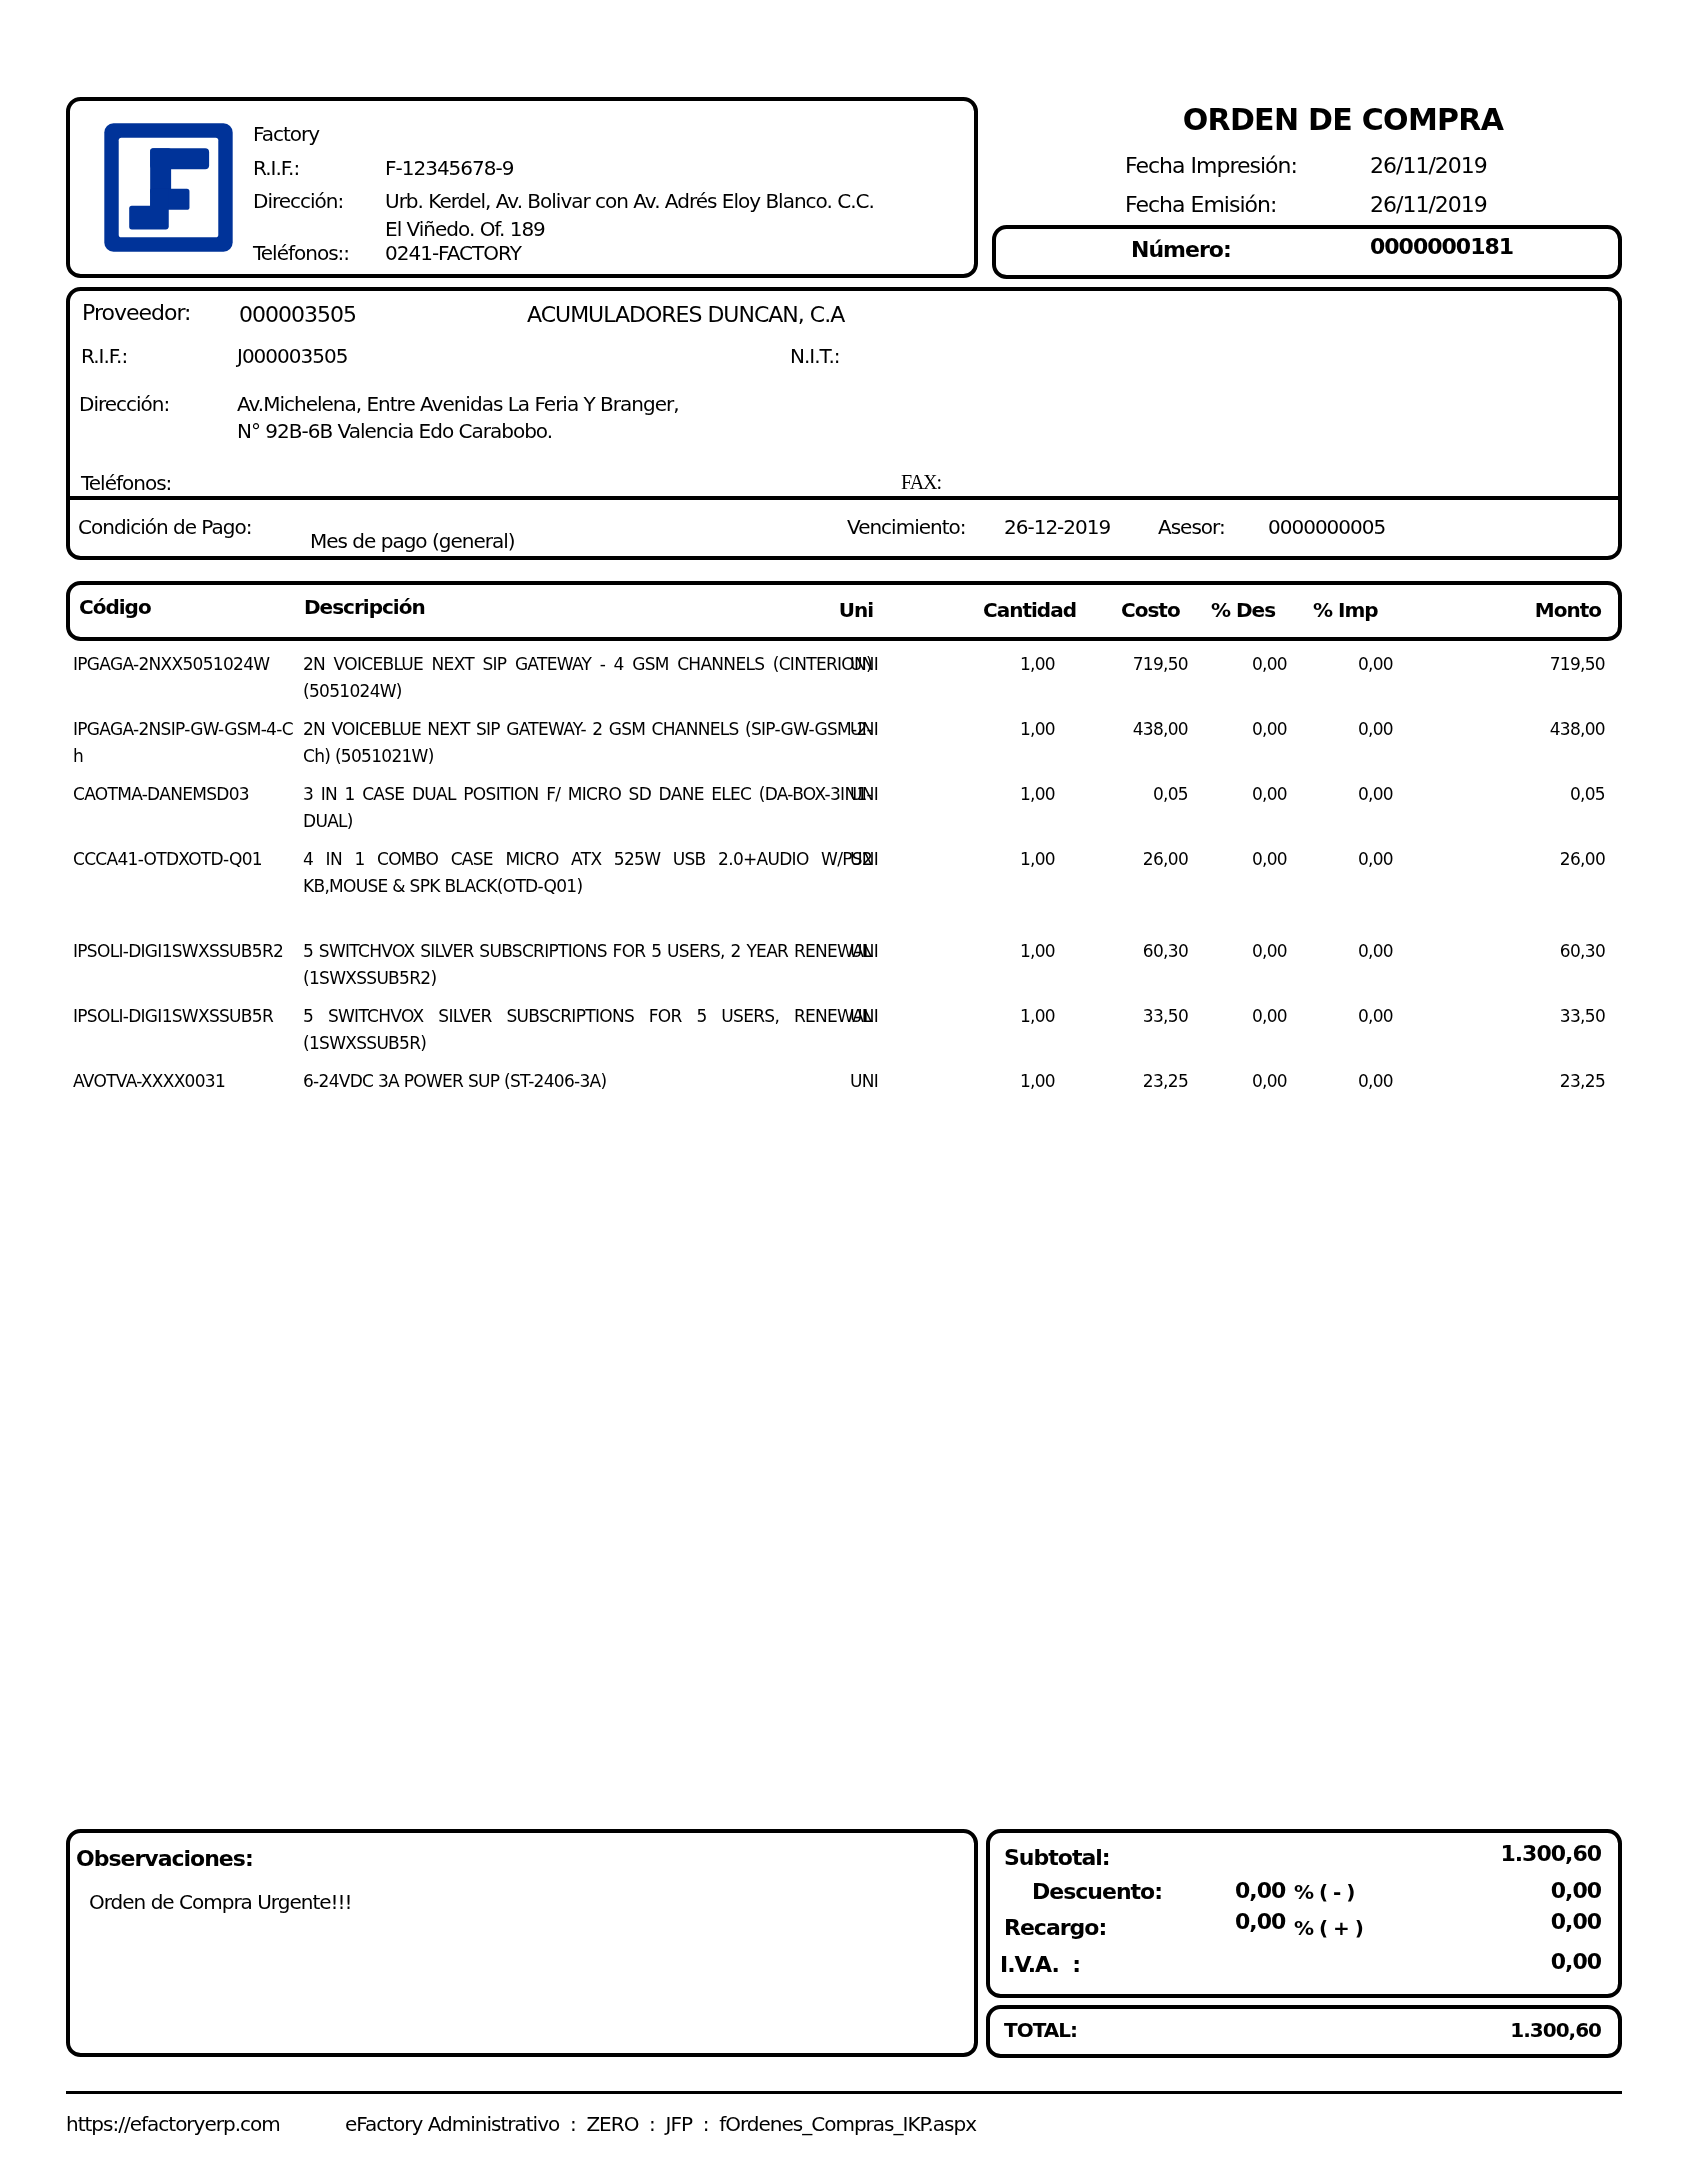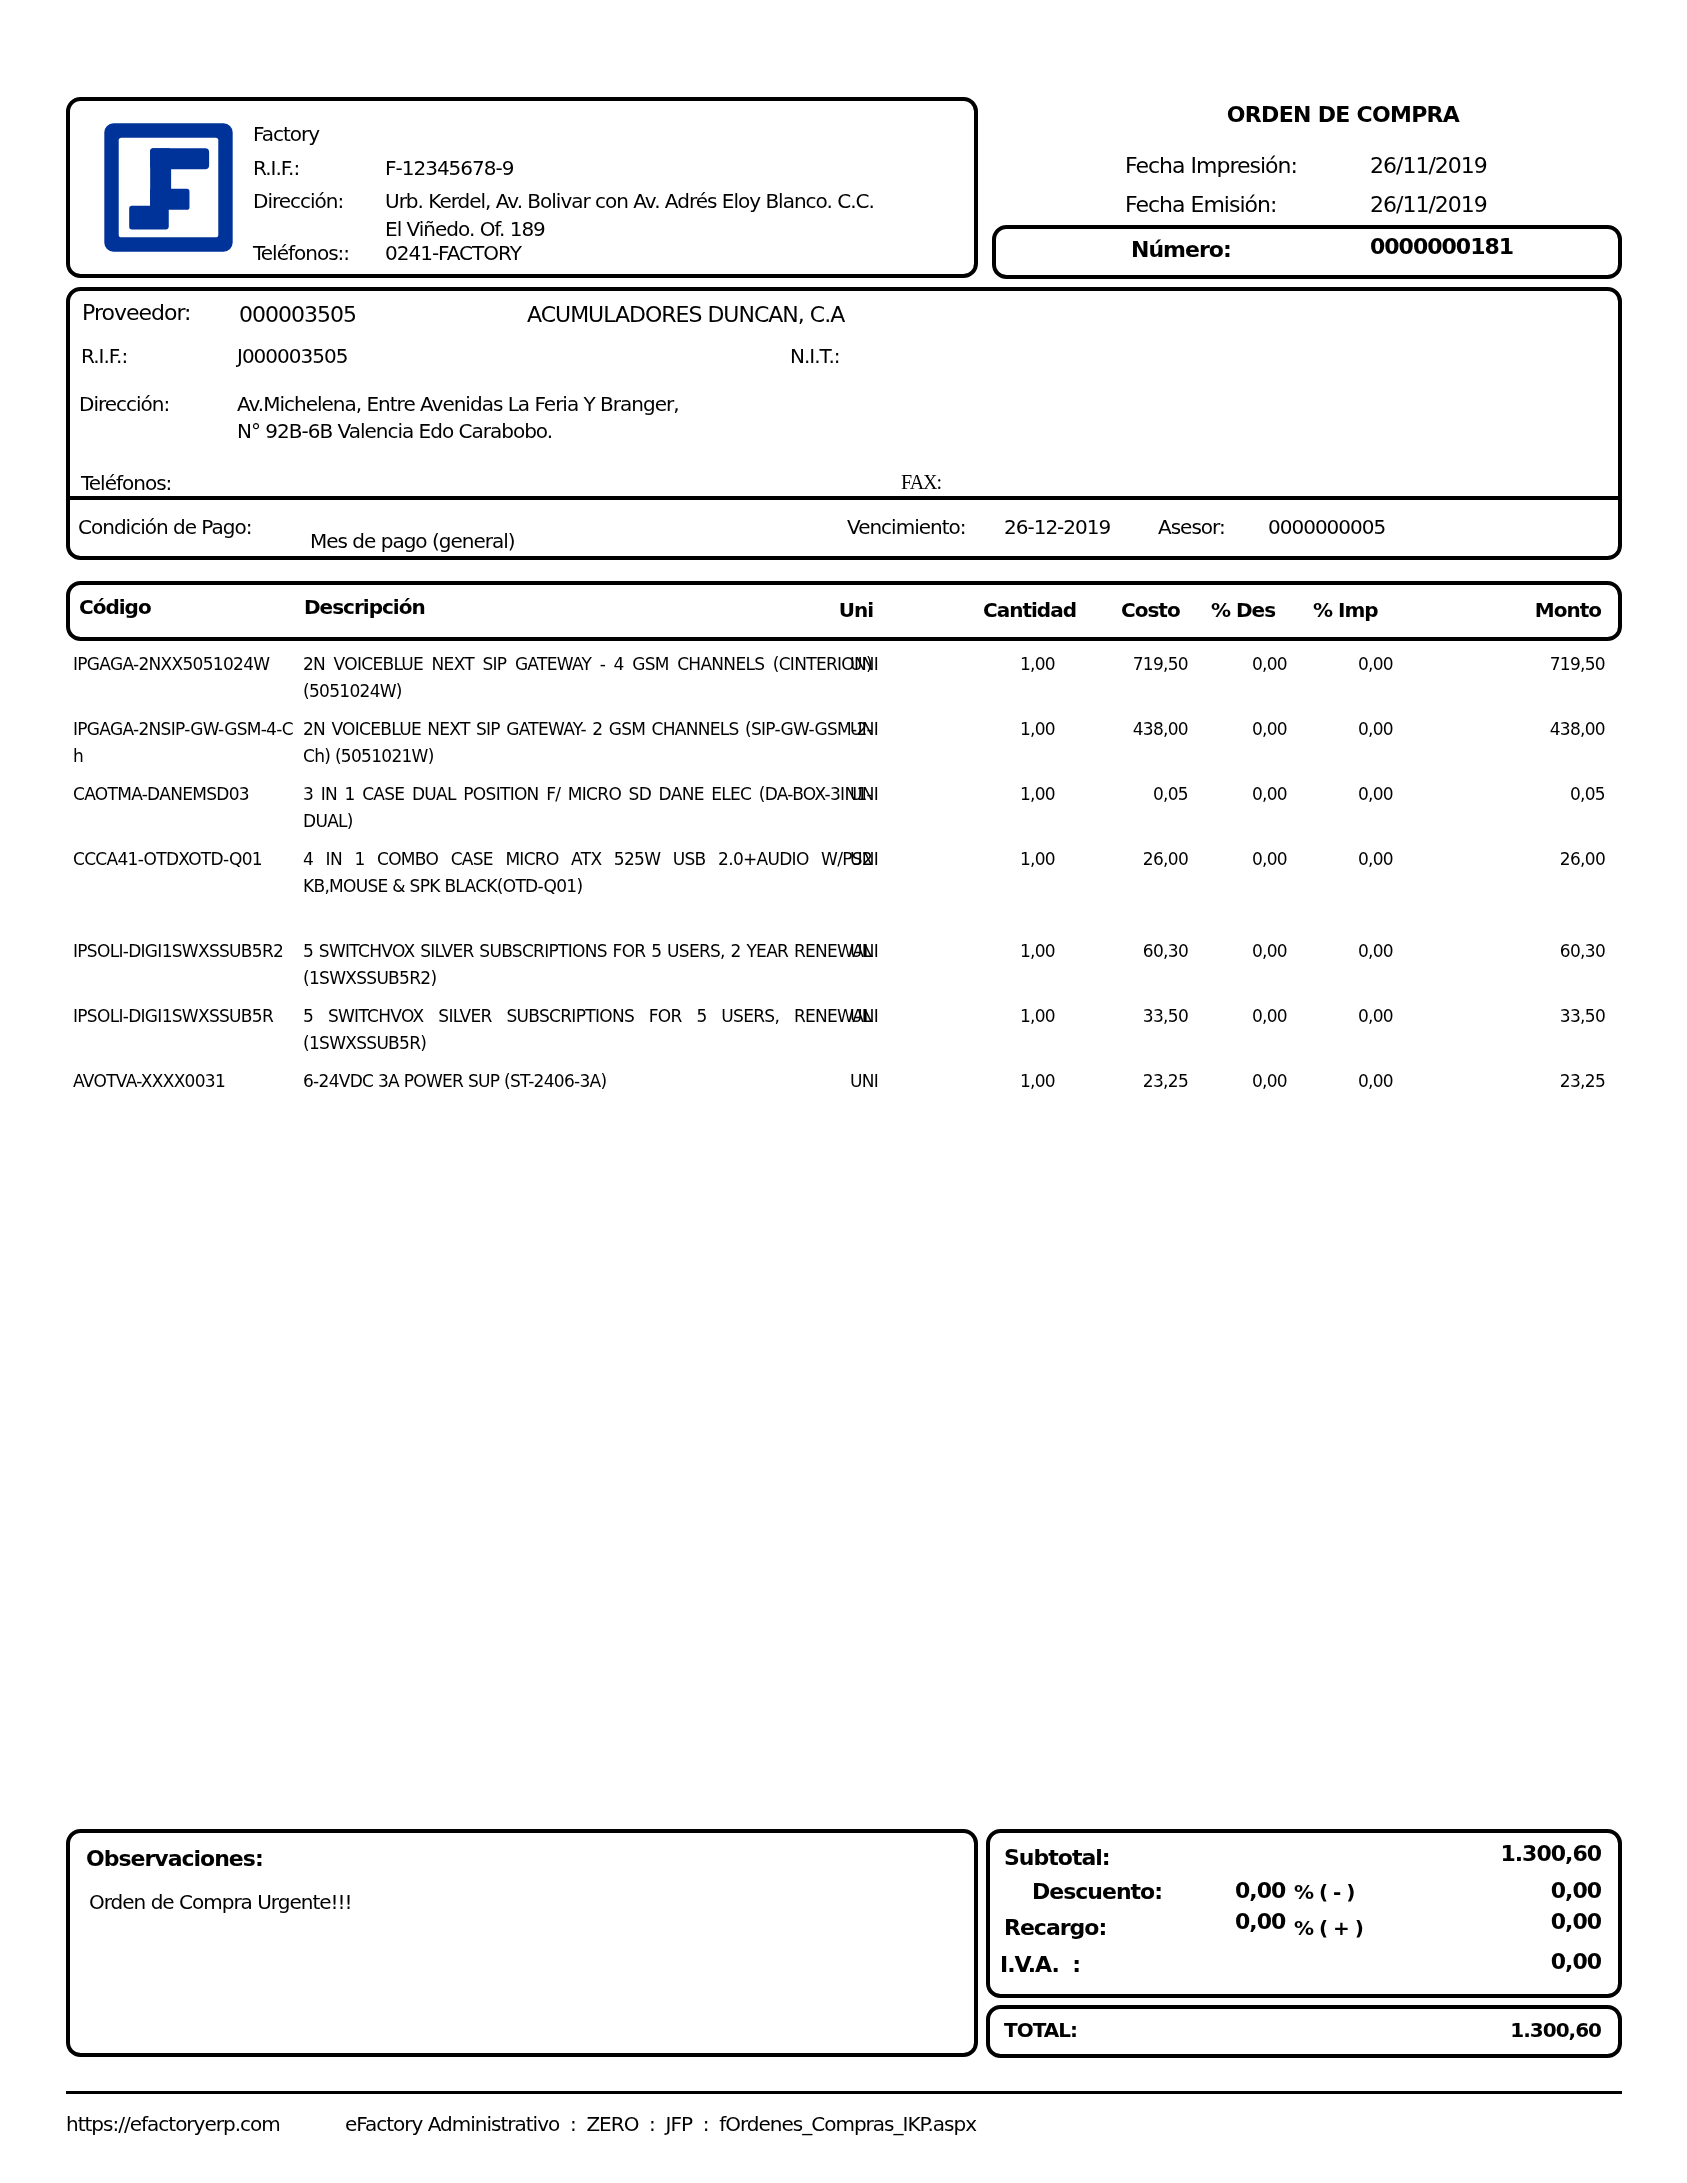--- a/index.html
+++ b/index.html
@@ -41,21 +41,21 @@
 </svg>
 <div class="abs t30" style="left:253px; top:122px;">Factory</div>
 <div class="abs t30" style="left:253px; top:156px;">R.I.F.:</div>
 <div class="abs t30" style="left:385px; top:156px;">F-12345678-9</div>
 <div class="abs t30" style="left:253px; top:189px;">Dirección:</div>
 <div class="abs t30" style="left:385px; top:189px;">Urb. Kerdel, Av. Bolivar con Av. Adrés Eloy Blanco. C.C.</div>
 <div class="abs t30" style="left:385px; top:217px;">El Viñedo. Of. 189</div>
 <div class="abs t30" style="left:253px; top:241px;">Teléfonos::</div>
 <div class="abs t30" style="left:385px; top:241px;">0241-FACTORY</div>
 
-<div class="abs b" style="left:1085px; top:102px; width:516px; text-align:center; font-size:22px; letter-spacing:-0.7px;">ORDEN DE COMPRA</div>
+<div class="abs b" style="left:1085px; top:102px; width:516px; text-align:center; font-size:30px; letter-spacing:-0.7px;">ORDEN DE COMPRA</div>
 <div class="abs t33" style="left:1125px; top:153px;">Fecha Impresión:</div>
 <div class="abs t33" style="left:1370px; top:153px;">26/11/2019</div>
 <div class="abs t33" style="left:1125px; top:192px;">Fecha Emisión:</div>
 <div class="abs t33" style="left:1370px; top:192px;">26/11/2019</div>
 <div class="box" style="left:992px; top:225px; width:630px; height:54px;"></div>
 <div class="abs t33 b" style="left:1131px; top:237px;">Número:</div>
 <div class="abs t33 b" style="left:1370px; top:234px;">0000000181</div>
 
 <div class="box" style="left:66px; top:287px; width:1556px; height:273px;"></div>
 <div class="hr" style="left:66px; top:496px; width:1556px; height:4px;"></div>
@@ -158,21 +158,21 @@
       <div class="uni">UNI</div>
       <div class="qty">1,00</div>
       <div class="cost">23,25</div>
       <div class="des">0,00</div>
       <div class="imp">0,00</div>
       <div class="monto">23,25</div>
     </div>
   </div>
 
 <div class="box" style="left:66px; top:1829px; width:912px; height:228px;"></div>
-<div class="abs t33 b" style="left:86px; top:1846px;">Observaciones:</div>
+<div class="abs t33 b" style="left:76px; top:1846px;">Observaciones:</div>
 <div class="abs t30" style="left:89px; top:1890px;">Orden de Compra Urgente!!!</div>
 
 <div class="box" style="left:986px; top:1829px; width:636px; height:169px;"></div>
 <div class="abs t33 b" style="left:1004px; top:1845px;">Subtotal:</div>
 <div class="abs t33 b r" style="left:1442px; width:159px; top:1841px;">1.300,60</div>
 <div class="abs t33 b" style="left:1004px; top:1879px;margin-left:28px;">Descuento:</div>
 <div class="abs t33 b" style="left:1235px; top:1878px;">0,00</div>
 <div class="abs t30 b" style="left:1294px; top:1880px;">% ( - )</div>
 <div class="abs t33 b r" style="left:1442px; width:159px; top:1878px;">0,00</div>
 <div class="abs t33 b" style="left:1004px; top:1915px;">Recargo:</div>

